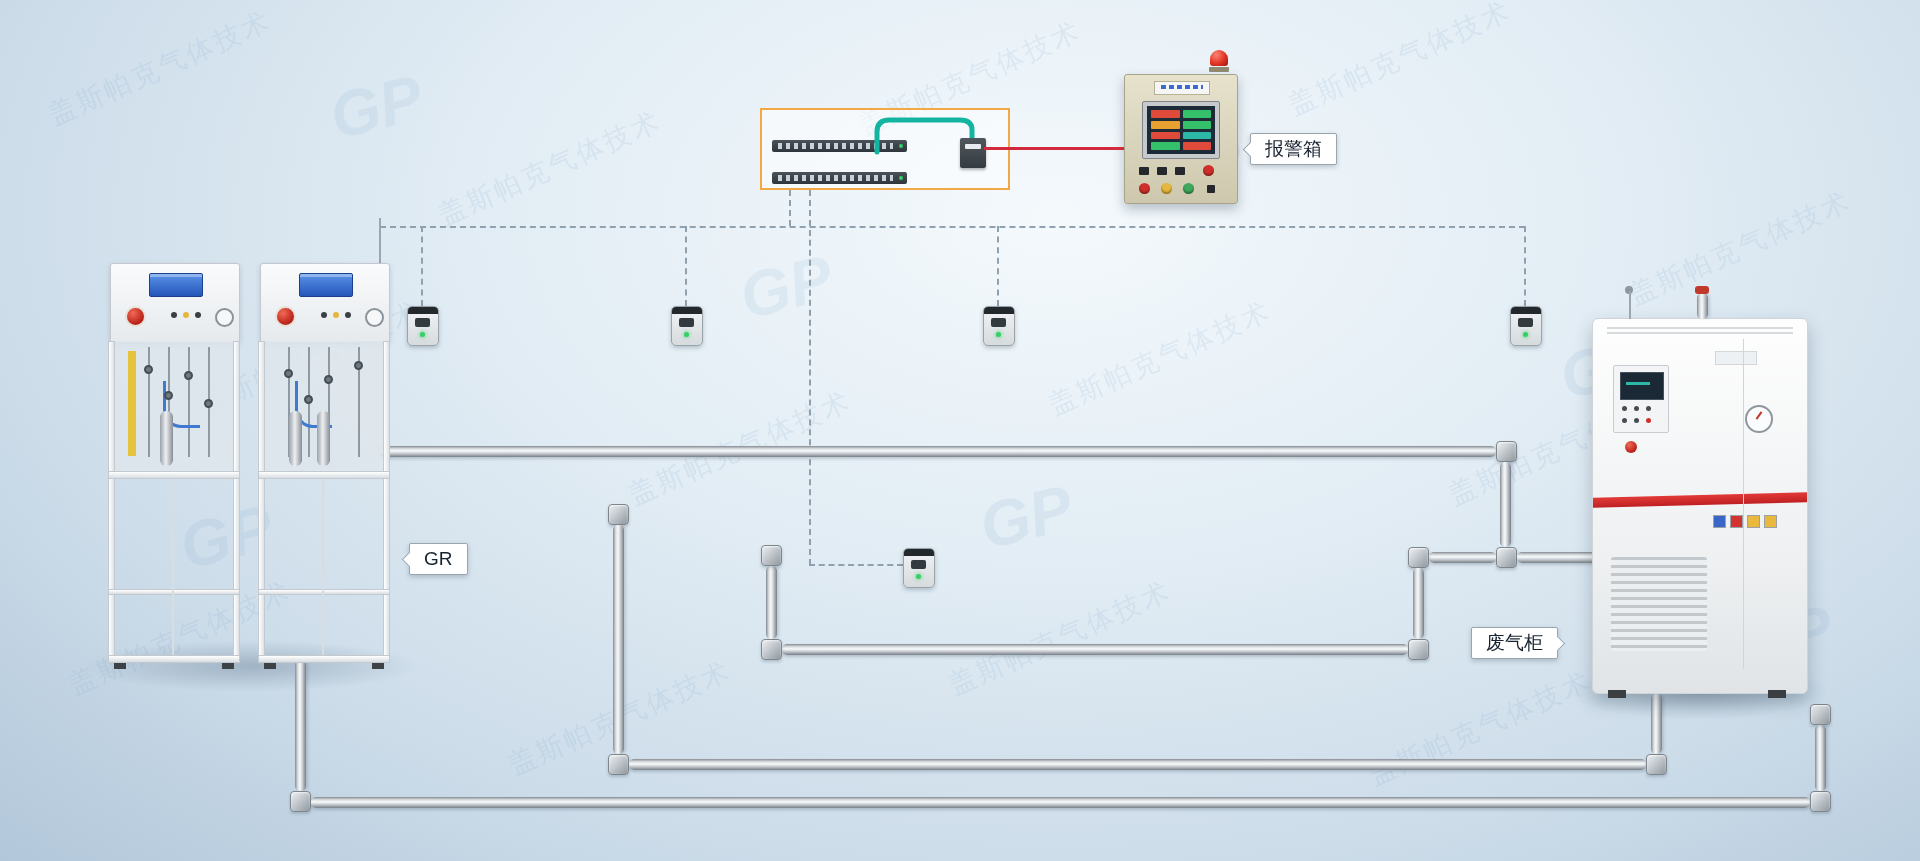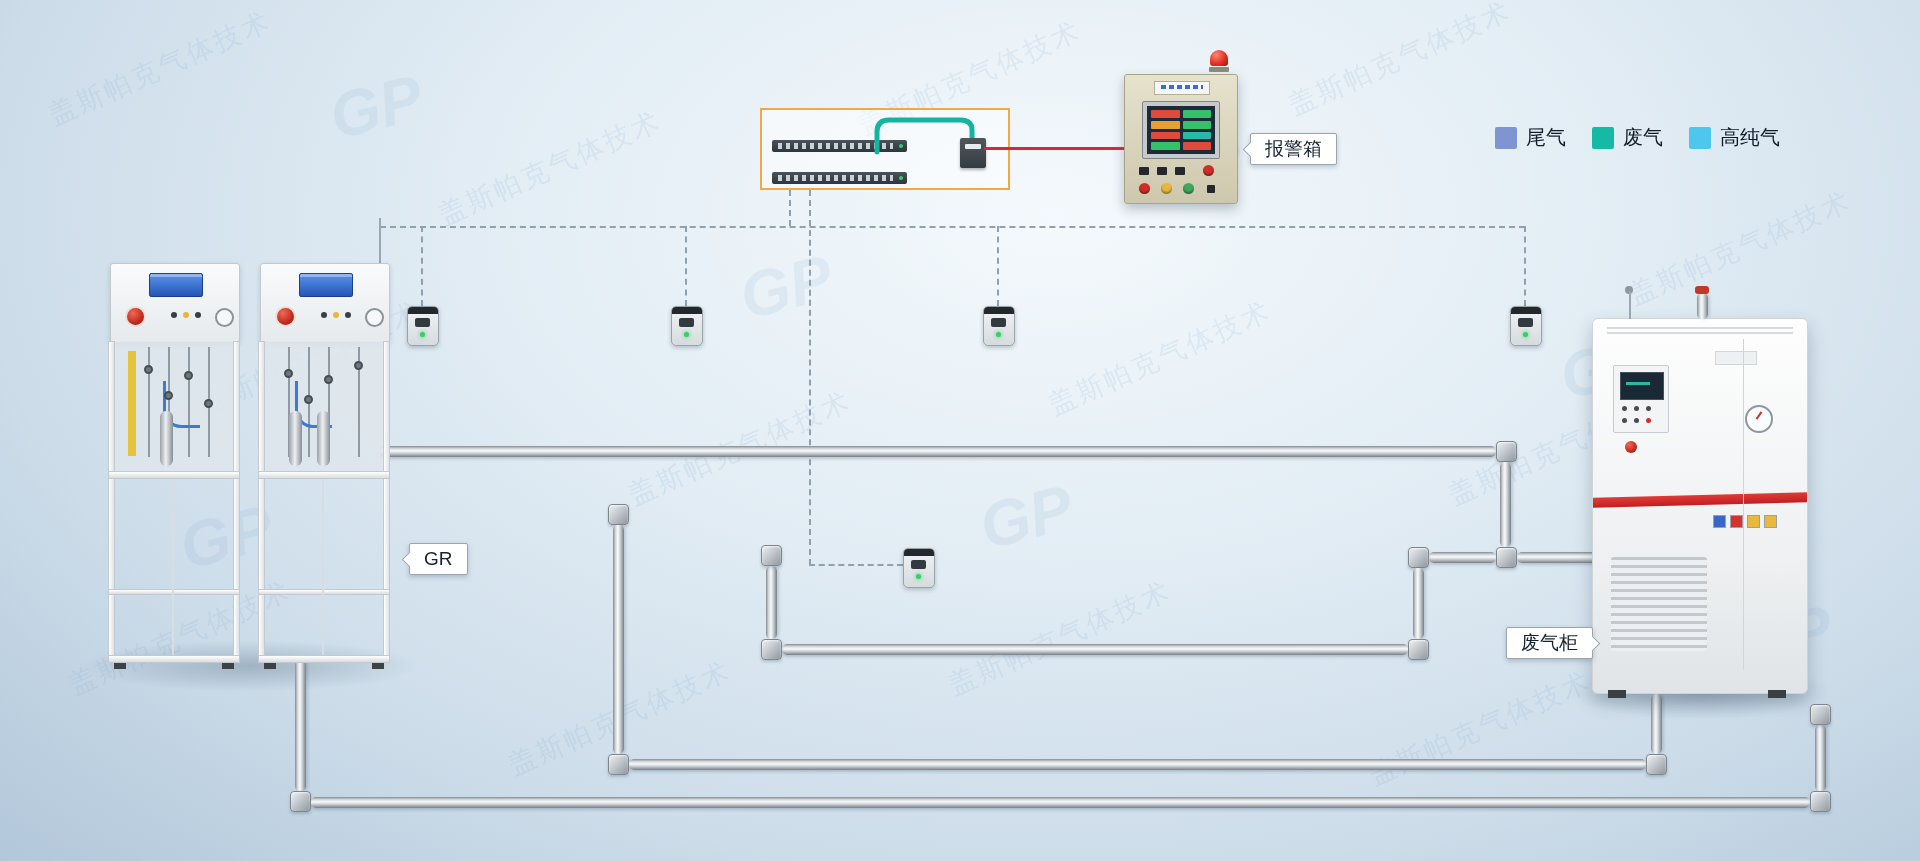--- a/index.html
+++ b/index.html
@@ -371,33 +371,19 @@
   <div class="cab-foot" style="left:1768px;top:690px"></div>
 
   <div class="callout" style="left:1250px;top:133px">
     <div class="arr-l"></div>
     <span>报警箱</span>
   </div>
   <div class="callout" style="left:409px;top:543px">
     <div class="arr-l"></div>
     <span>GR</span>
   </div>
-  <div class="callout" style="left:1506px;top:627px">
+  <div class="callout" style="left:1471px;top:627px">
     <span>废气柜</span>
     <div class="arr-r"></div>
   </div>
 
-  <div class="legend">
-    <div class="legend-item">
-      <div class="legend-swatch" style="background: rgb(126, 149, 210);"></div>
-      <div class="legend-label">尾气</div>
-    </div>
-    <div class="legend-item">
-      <div class="legend-swatch" style="background: rgb(22, 185, 163);"></div>
-      <div class="legend-label">废气</div>
-    </div>
-    <div class="legend-item">
-      <div class="legend-swatch" style="background: rgb(78, 199, 239);"></div>
-      <div class="legend-label">高纯气</div>
-    </div>
-  </div>
 
 </div>
 
 </body></html>

